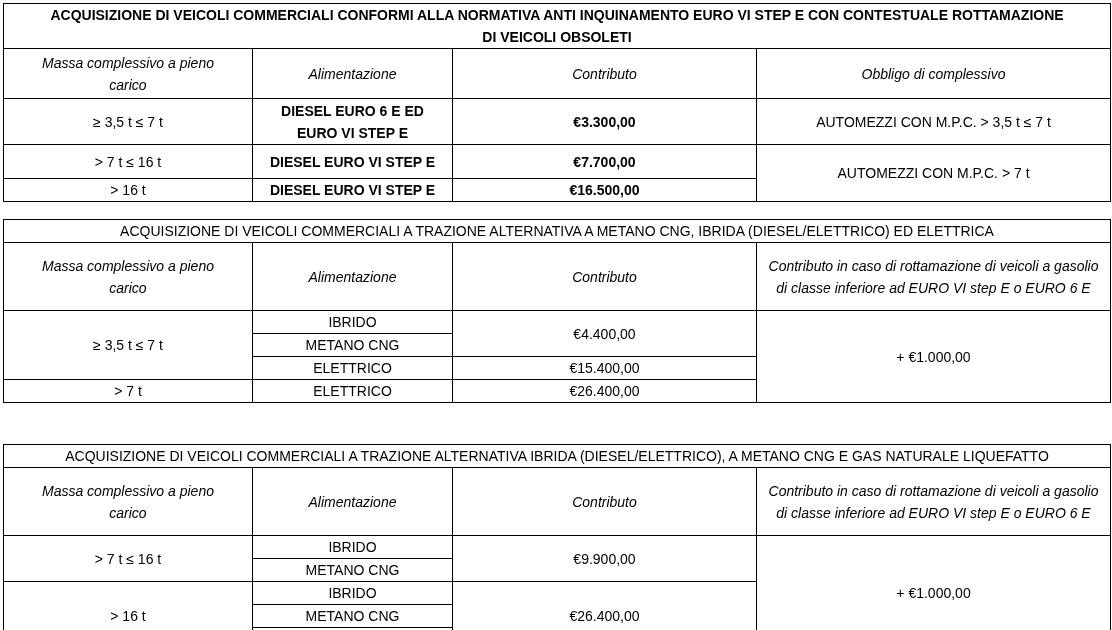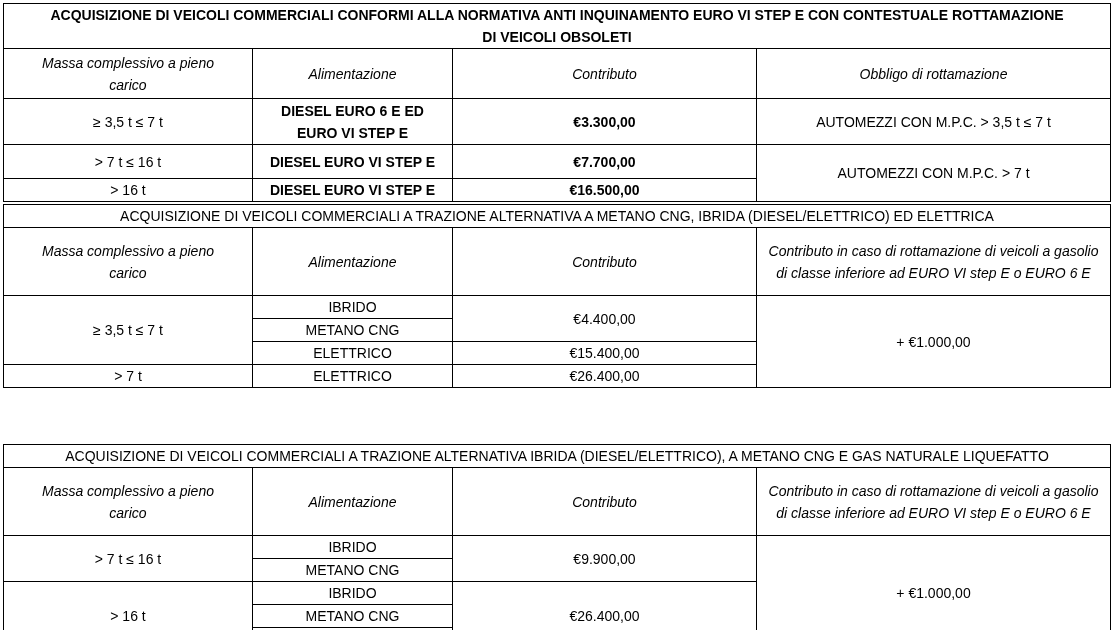--- a/index.html
+++ b/index.html
@@ -9,42 +9,42 @@
   table.t td { border: 1px solid #000; text-align: center; vertical-align: middle; padding: 0 4px;
                font-size: 14px; line-height: 22px; }
   table.t col.c1 { width: 249px; }
   table.t col.c2 { width: 200px; }
   table.t col.c3 { width: 304px; }
   table.t col.c4 { width: 354px; }
   .title-bold { font-weight: bold; font-size: 14px; }
   .hdr { font-style: italic; }
   .b { font-weight: bold; }
   #t1 { top: 3px; }
-  #t2 { top: 204px; }
+  #t2 { top: 219px; }
   #t3 { top: 444px; }
 </style>
 </head>
 <body>
 
 <table class="t" id="t1">
   <colgroup>
       <col class="c1">
       <col class="c2">
       <col class="c3">
       <col class="c4">
     </colgroup>
   <tbody>
       <tr style="height:44px">
     <td colspan="4" class="title-bold" style="padding:0 40px;">ACQUISIZIONE DI VEICOLI COMMERCIALI CONFORMI ALLA NORMATIVA ANTI INQUINAMENTO EURO VI STEP E CON CONTESTUALE ROTTAMAZIONE DI VEICOLI OBSOLETI</td>
   </tr>
   <tr style="height:50px">
     <td class="hdr" style="padding:0 20px;">Massa complessivo a pieno carico</td>
     <td class="hdr">Alimentazione</td>
     <td class="hdr">Contributo</td>
-    <td class="hdr">Obbligo di rottamazione</td>
+    <td class="hdr">Obbligo di complessivo</td>
   </tr>
   <tr style="height:46px">
     <td>≥ 3,5 t ≤ 7 t</td>
     <td class="b" style="padding:0 24px;margin-top:39px;">DIESEL EURO 6 E ED EURO VI STEP E</td>
     <td class="b">€3.300,00</td>
     <td>AUTOMEZZI CON M.P.C. &gt; 3,5 t ≤ 7 t</td>
   </tr>
   <tr style="height:34px">
     <td>&gt; 7 t ≤ 16 t</td>
     <td class="b">DIESEL EURO VI STEP E</td>

